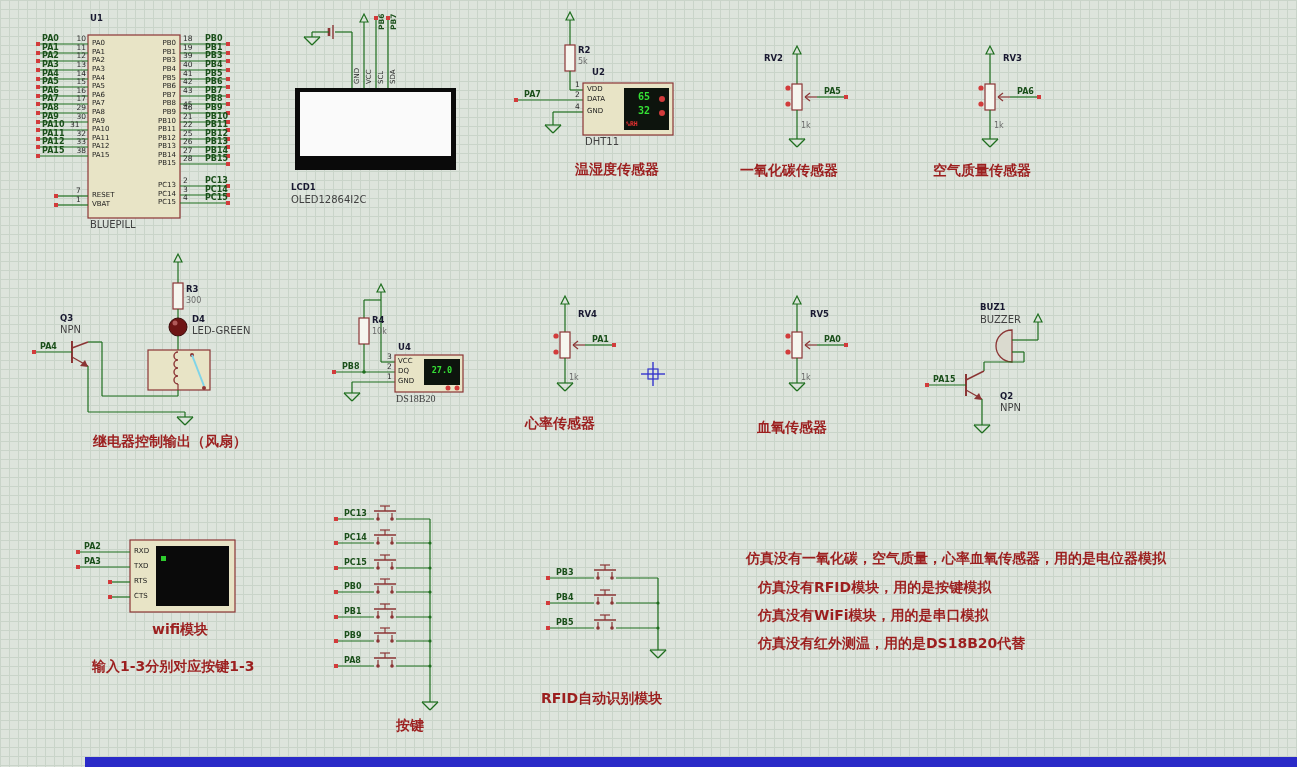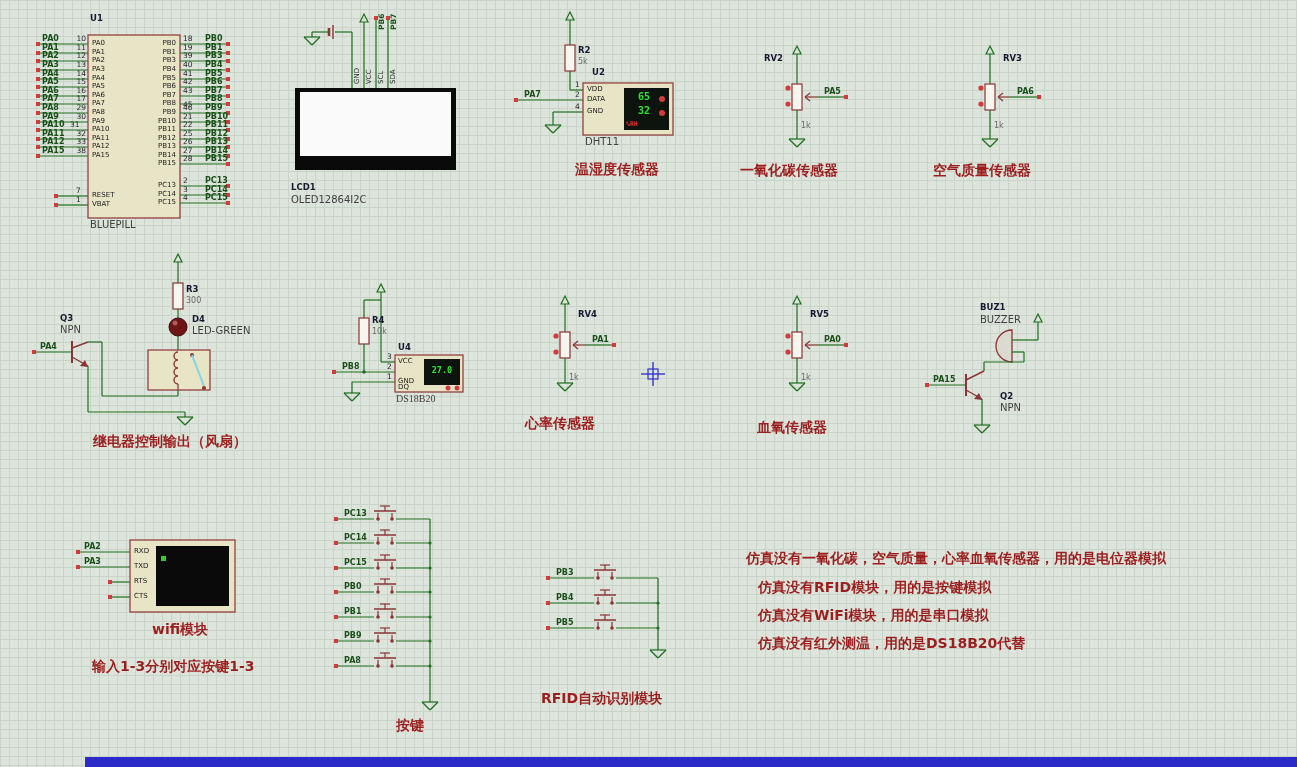--- a/index.html
+++ b/index.html
@@ -555,21 +555,21 @@
       <span class="t net" style="left: 40px; top: 343px;">PA4</span>
       <span class="t ref" style="left: 60px; top: 314px;">Q3</span>
       <span class="t model" style="left: 60px; top: 325px;">NPN</span>
       <span class="t cn" style="left: 93px; top: 434px;">继电器控制输出（风扇）</span>
       <span class="t ref" style="left: 372px; top: 316px;">R4</span>
       <span class="t val" style="left: 372px; top: 328px;">10k</span>
       <span class="t net" style="left: 342px; top: 363px;">PB8</span>
       <span class="t disp disp-sm" style="left: 424px; top: 366px; width: 36px; text-align: center;">27.0</span>
       <span class="t pin" style="left: 398px; top: 358px;">VCC</span>
       <span class="t num" style="left: 387px; top: 353px;">3</span>
-      <span class="t pin" style="left: 398px; top: 368px; margin-top: 16px;">DQ</span>
+      <span class="t pin" style="left: 398px; top: 368px;">DQ</span>
       <span class="t num" style="left: 387px; top: 363px;">2</span>
       <span class="t pin" style="left: 398px; top: 378px;">GND</span>
       <span class="t num" style="left: 387px; top: 373px;">1</span>
       <span class="t ref" style="left: 398px; top: 343px;">U4</span>
       <span class="t model" style="left: 396px; top: 394px; font-family: Liberation Serif, serif;">DS18B20</span>
       <span class="t net" style="left: 933px; top: 376px;">PA15</span>
       <span class="t ref" style="left: 980px; top: 303px;">BUZ1</span>
       <span class="t model" style="left: 980px; top: 315px; text-align: center;">BUZZER</span>
       <span class="t ref" style="left: 1000px; top: 392px;">Q2</span>
       <span class="t model" style="left: 1000px; top: 403px;">NPN</span>

